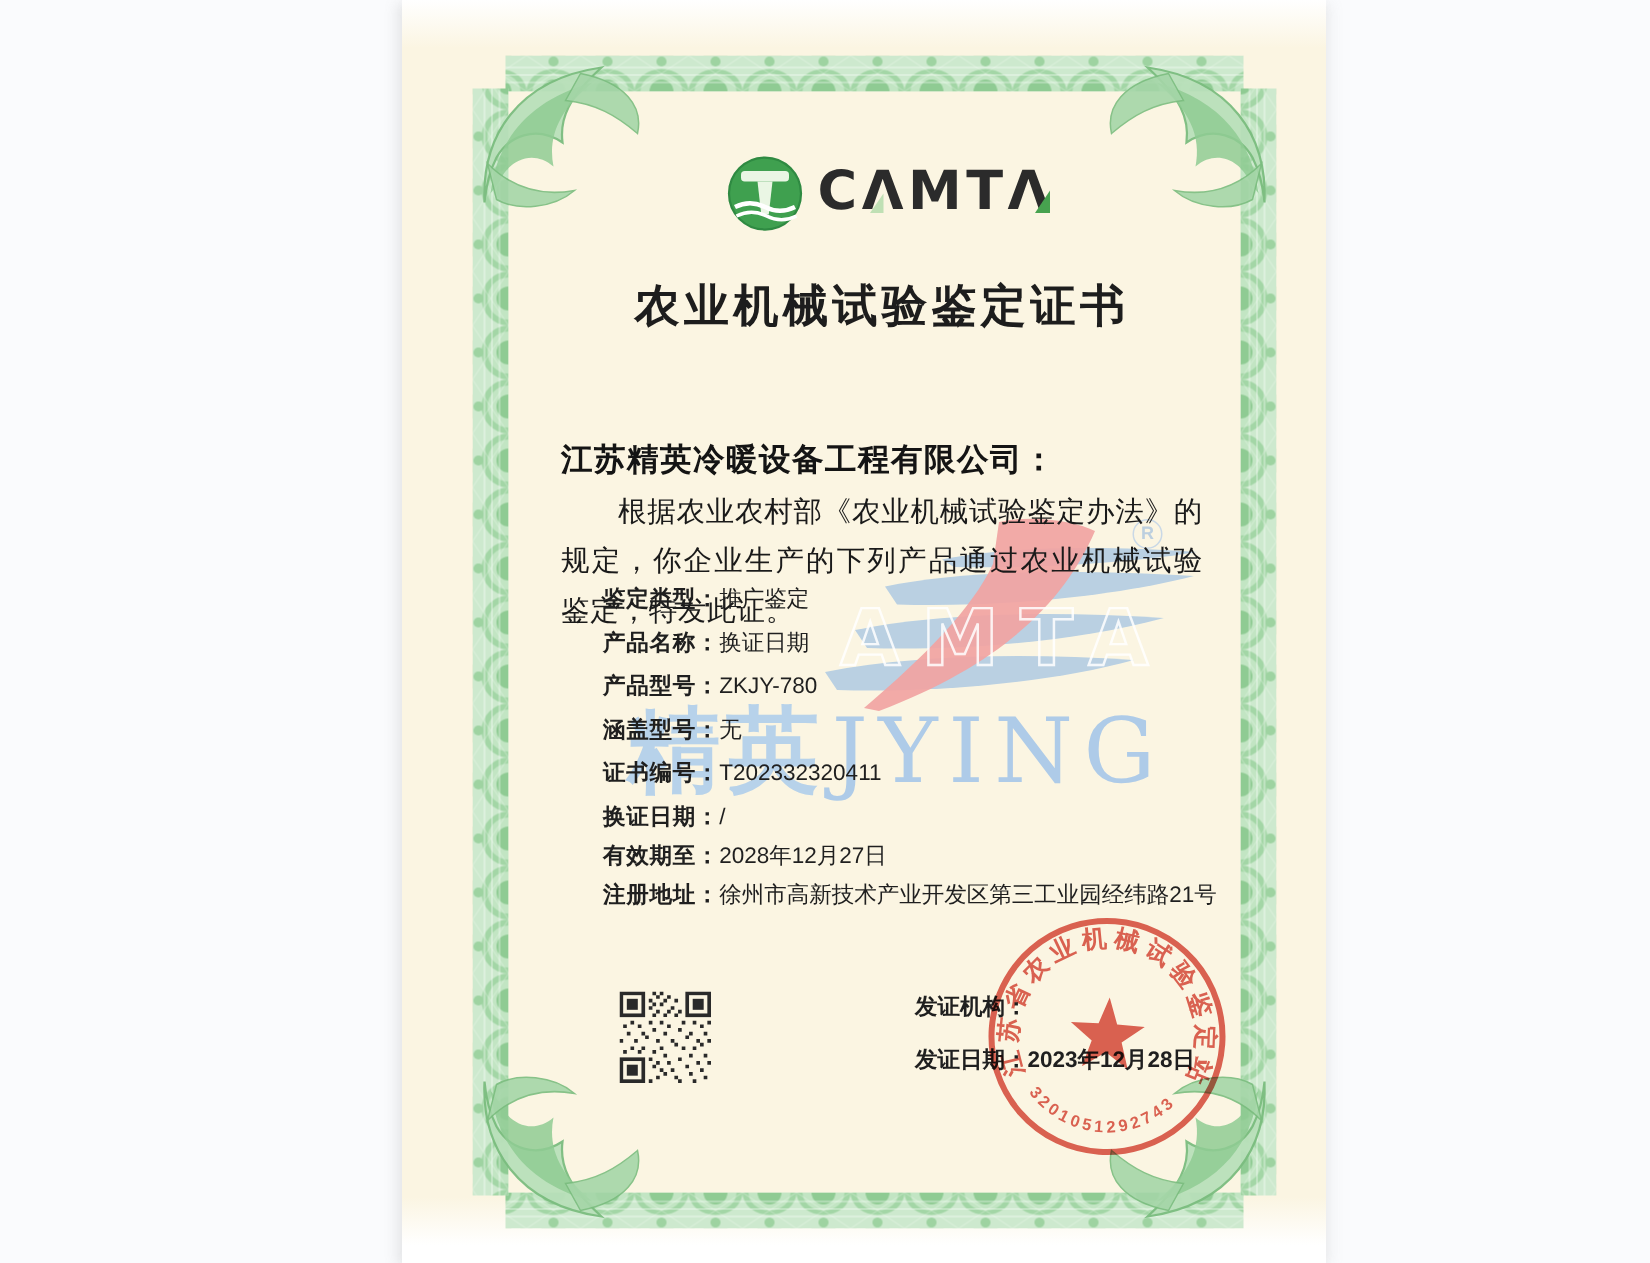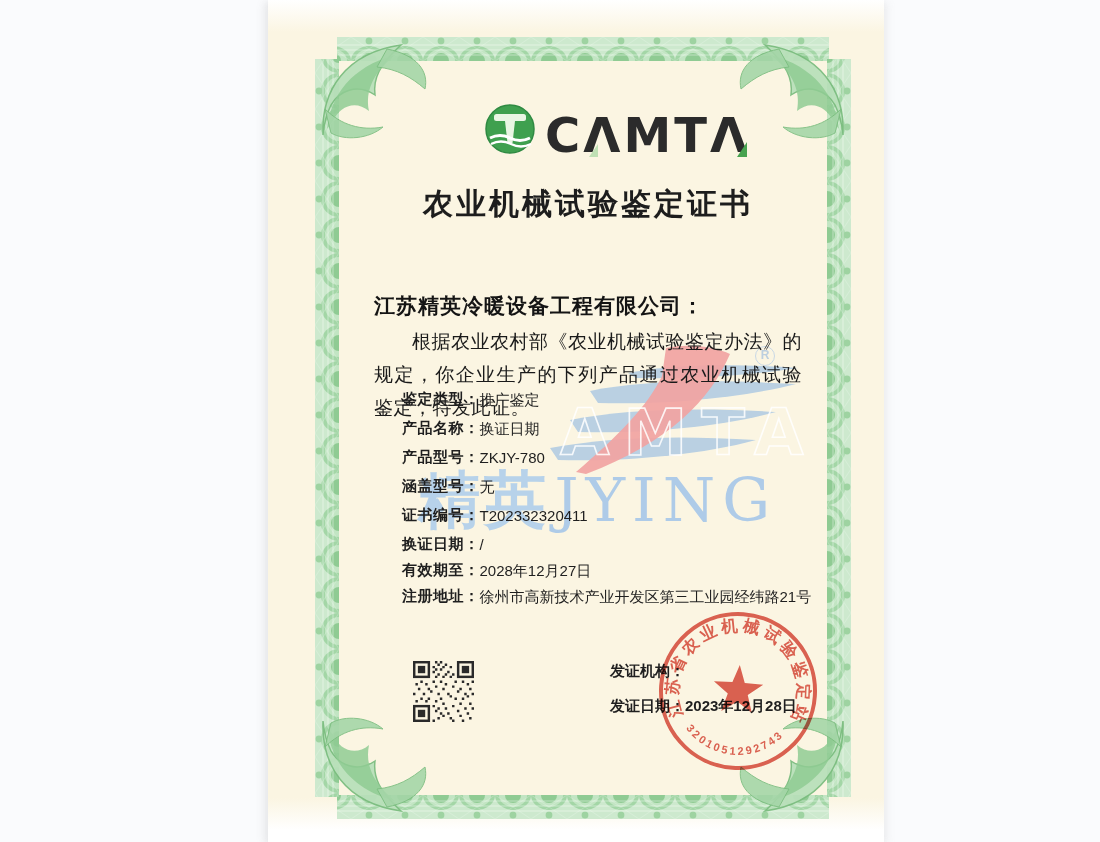--- a/index.html
+++ b/index.html
@@ -16,37 +16,37 @@
   }
 
   
   .frame { position:absolute; left:47px; top:37px; z-index:2; pointer-events:none; }
 
   
   .wm { position:absolute; z-index:1; pointer-events:none; }
   .wm-bands { left:270px; top:363px; }
   .wm-blade { left:300px; top:340px; }
   .wm-ghost {
-    left:292px; top:396px; font-size:64px; font-weight:800; letter-spacing:14px;
+    left:292px; top:396px; font-size:52px; font-weight:800; letter-spacing:14px;
     color:transparent; -webkit-text-stroke:1.6px rgba(255,255,255,.85);
     font-family:"DejaVu Sans", sans-serif;
   }
   .wm-name { left:150px; top:458px; white-space:nowrap;text-align:center; }
   .wm-name .cjk { font-size:62px; font-weight:700; color:#b7d2ea; letter-spacing:4px; }
   .wm-name .latin { font-size:60px; color:#aecbe8; letter-spacing:7px; font-family:"DejaVu Serif", serif; font-weight:400; }
   .wm-reg {
     left:487px; top:346px; width:20px; height:20px; border:1.6px solid #c9d8e6; border-radius:50%;
     color:#bccfdf; font-size:12px; line-height:17px; text-align:center; font-weight:700;
   }
 
   
   .logo-mark { position:absolute; left:216px; top:103px; z-index:3; }
   .logo-text {
     position:absolute; left:277px; top:107px; z-index:3;
-    font-size:48px; font-weight:800; color:#2b2b2b; letter-spacing:3px;
+    font-size:36px; font-weight:800; color:#2b2b2b; letter-spacing:3px;
     font-family:"DejaVu Sans", sans-serif;
   }
   .logo-text .lam { position:relative; display:inline-block; }
   .logo-text .tri { position:absolute; width:0; height:0; border-style:solid; }
   .tri-light { bottom:6px; left:6px;  border-width:0 0 13px 9px;  border-color:transparent transparent #bfe0b4 transparent; }
   .tri-green { bottom:6px; right:3px; border-width:0 0 15px 10px; border-color:transparent transparent #47a24f transparent; }
 
   .title {
     position:absolute; left:0; top:184px; width:100%; text-align:center; z-index:3;
     font-size:30px; font-weight:800; color:#1d1d1d; letter-spacing:3px;padding-left:24px;

